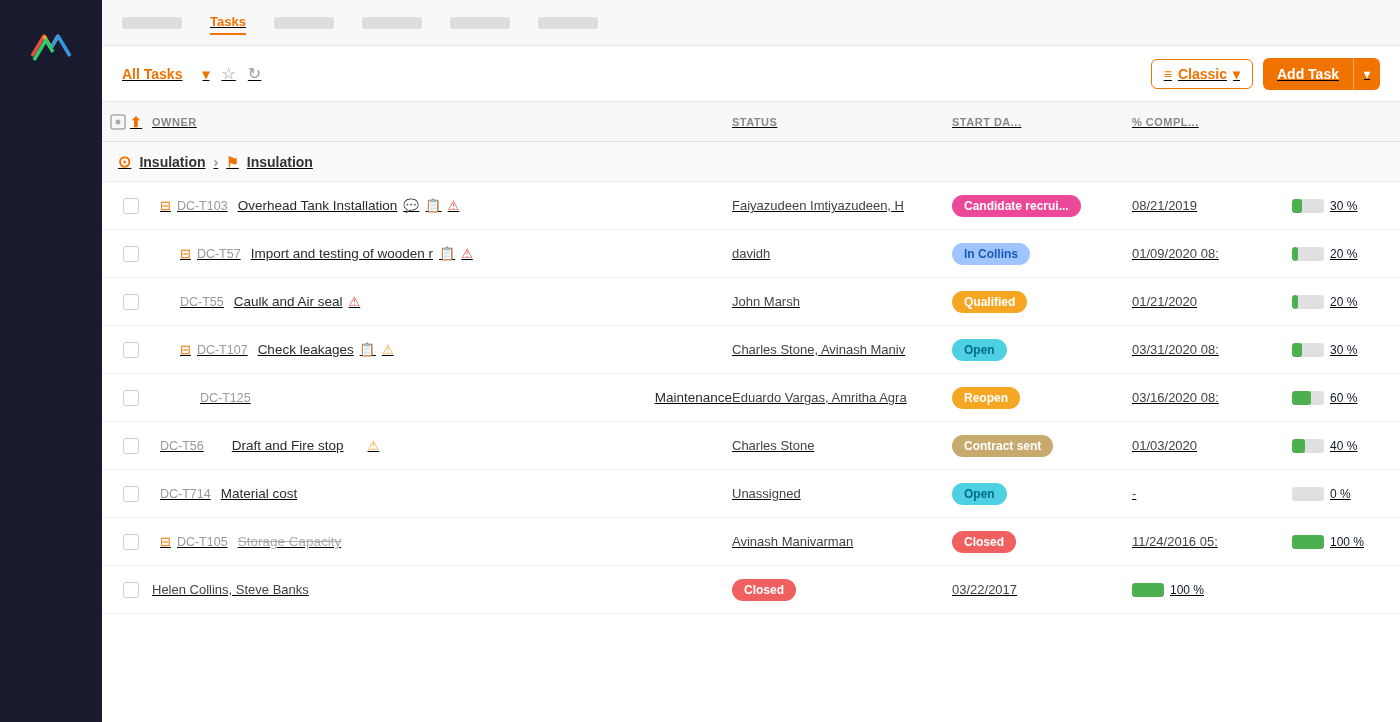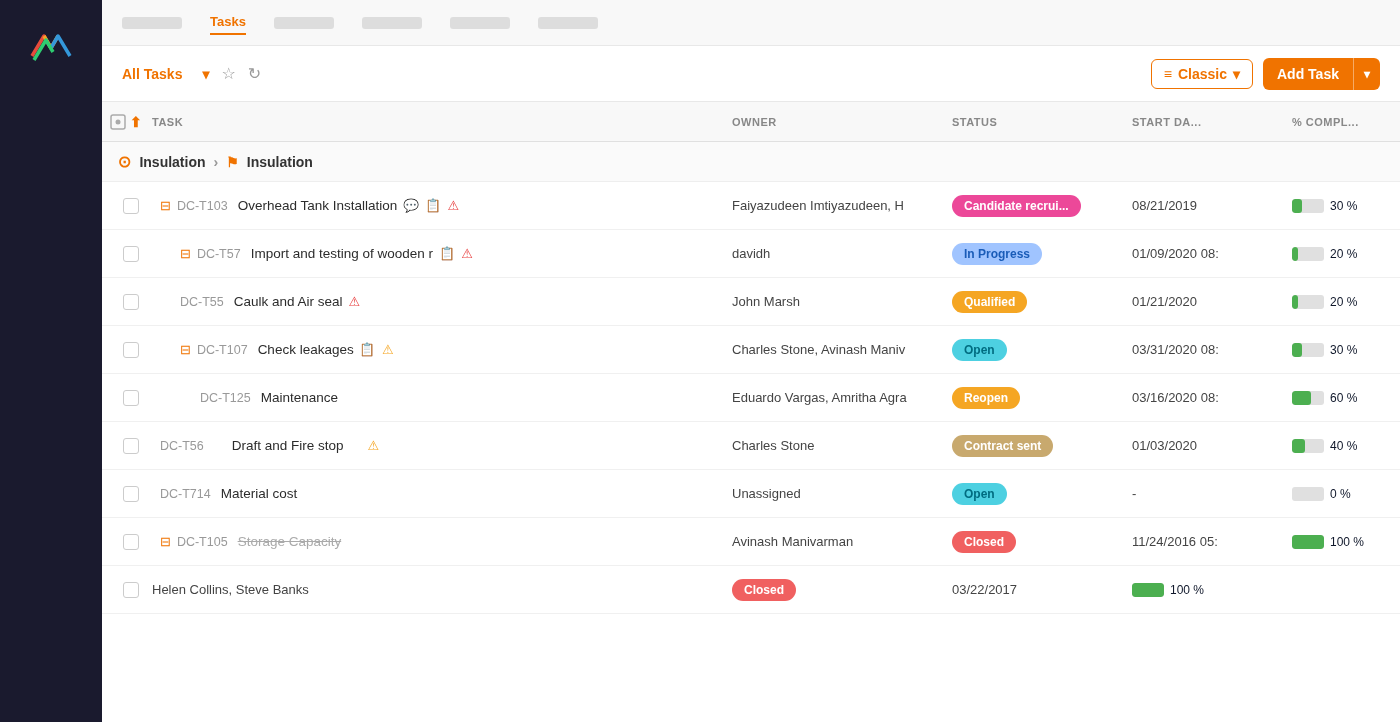--- a/index.html
+++ b/index.html
@@ -20,20 +20,21 @@
       height: 54px;
     }
 
     
     .main {
       flex: 1;
       display: flex;
       flex-direction: column;
       background: #fff;
       overflow: hidden;
+      text-decoration: underline;
     }
 
     
     .top-nav {
       height: 46px;
       background: #f8f8f8;
       border-bottom: 1px solid #e8e8e8;
       display: flex;
       align-items: center;
       padding: 0 20px;
@@ -319,21 +320,20 @@
   <div class="table-container">
 
     <div class="table-header">
       <div class="th th-icons">
         <svg width="16" height="16" viewBox="0 0 16 16">
           <rect x="1" y="1" width="14" height="14" rx="2" fill="none" stroke="#aaa" stroke-width="1.5"></rect>
           <circle cx="8" cy="8" r="2.5" fill="#aaa"></circle>
         </svg>
         <span style="color:#f07300;font-size:14px;">⬆</span>
       </div>
-      <div class="th">TASK</div>
       <div class="th">OWNER</div>
       <div class="th">STATUS</div>
       <div class="th">START DA...</div>
       <div class="th">% COMPL...</div>
     </div>
 
     <div class="group-header">
       <span class="group-icon">⊙</span>
       <span>Insulation</span>
       <span class="breadcrumb-arrow">›</span>
@@ -372,21 +372,21 @@
     </div>
     <div class="task-name-cell" style="padding-left:28px;">
       <span class="subtask-icon" style="color:#f07300;font-size:13px;">⊟</span>
       <span class="task-id">DC-T57</span>
       <span class="task-title" style="">Import and testing of wooden r</span>
       <span class="row-icon-doc">📋</span>
             <span class="row-icon-alert-red">⚠</span>
     </div>
     <div class="owner-cell">davidh</div>
     <div>
-      <span class="status-badge" style="background:#a0c4ff;color:#1a5cb8;">In Progress</span>
+      <span class="status-badge" style="background:#a0c4ff;color:#1a5cb8;">In Collins</span>
     </div>
     <div class="start-date-cell">01/09/2020 08:</div>
     <div class="progress-cell">
       <div class="progress-bar-container">
     <div class="progress-bar-fill" style="width:20%;background:#4caf50;"></div>
   </div>
       <span>20 %</span>
     </div>
   </div>
         <div class="task-row">
@@ -431,21 +431,21 @@
       <div class="progress-bar-container">
     <div class="progress-bar-fill" style="width:30%;background:#4caf50;"></div>
   </div>
       <span>30 %</span>
     </div>
   </div>
         <div class="task-row">
     <div class="row-checkbox">
       <div class="checkbox"></div>
     </div>
-    <div class="task-name-cell" style="padding-left:48px;">
+    <div class="task-name-cell" style="padding-left:48px;justify-content:space-between;">
 
       <span class="task-id">DC-T125</span>
       <span class="task-title" style="">Maintenance</span>
 
     </div>
     <div class="owner-cell">Eduardo Vargas, Amritha Agra</div>
     <div>
       <span class="status-badge" style="background:#f5a623;color:#fff;">Reopen</span>
     </div>
     <div class="start-date-cell">03/16/2020 08:</div>

